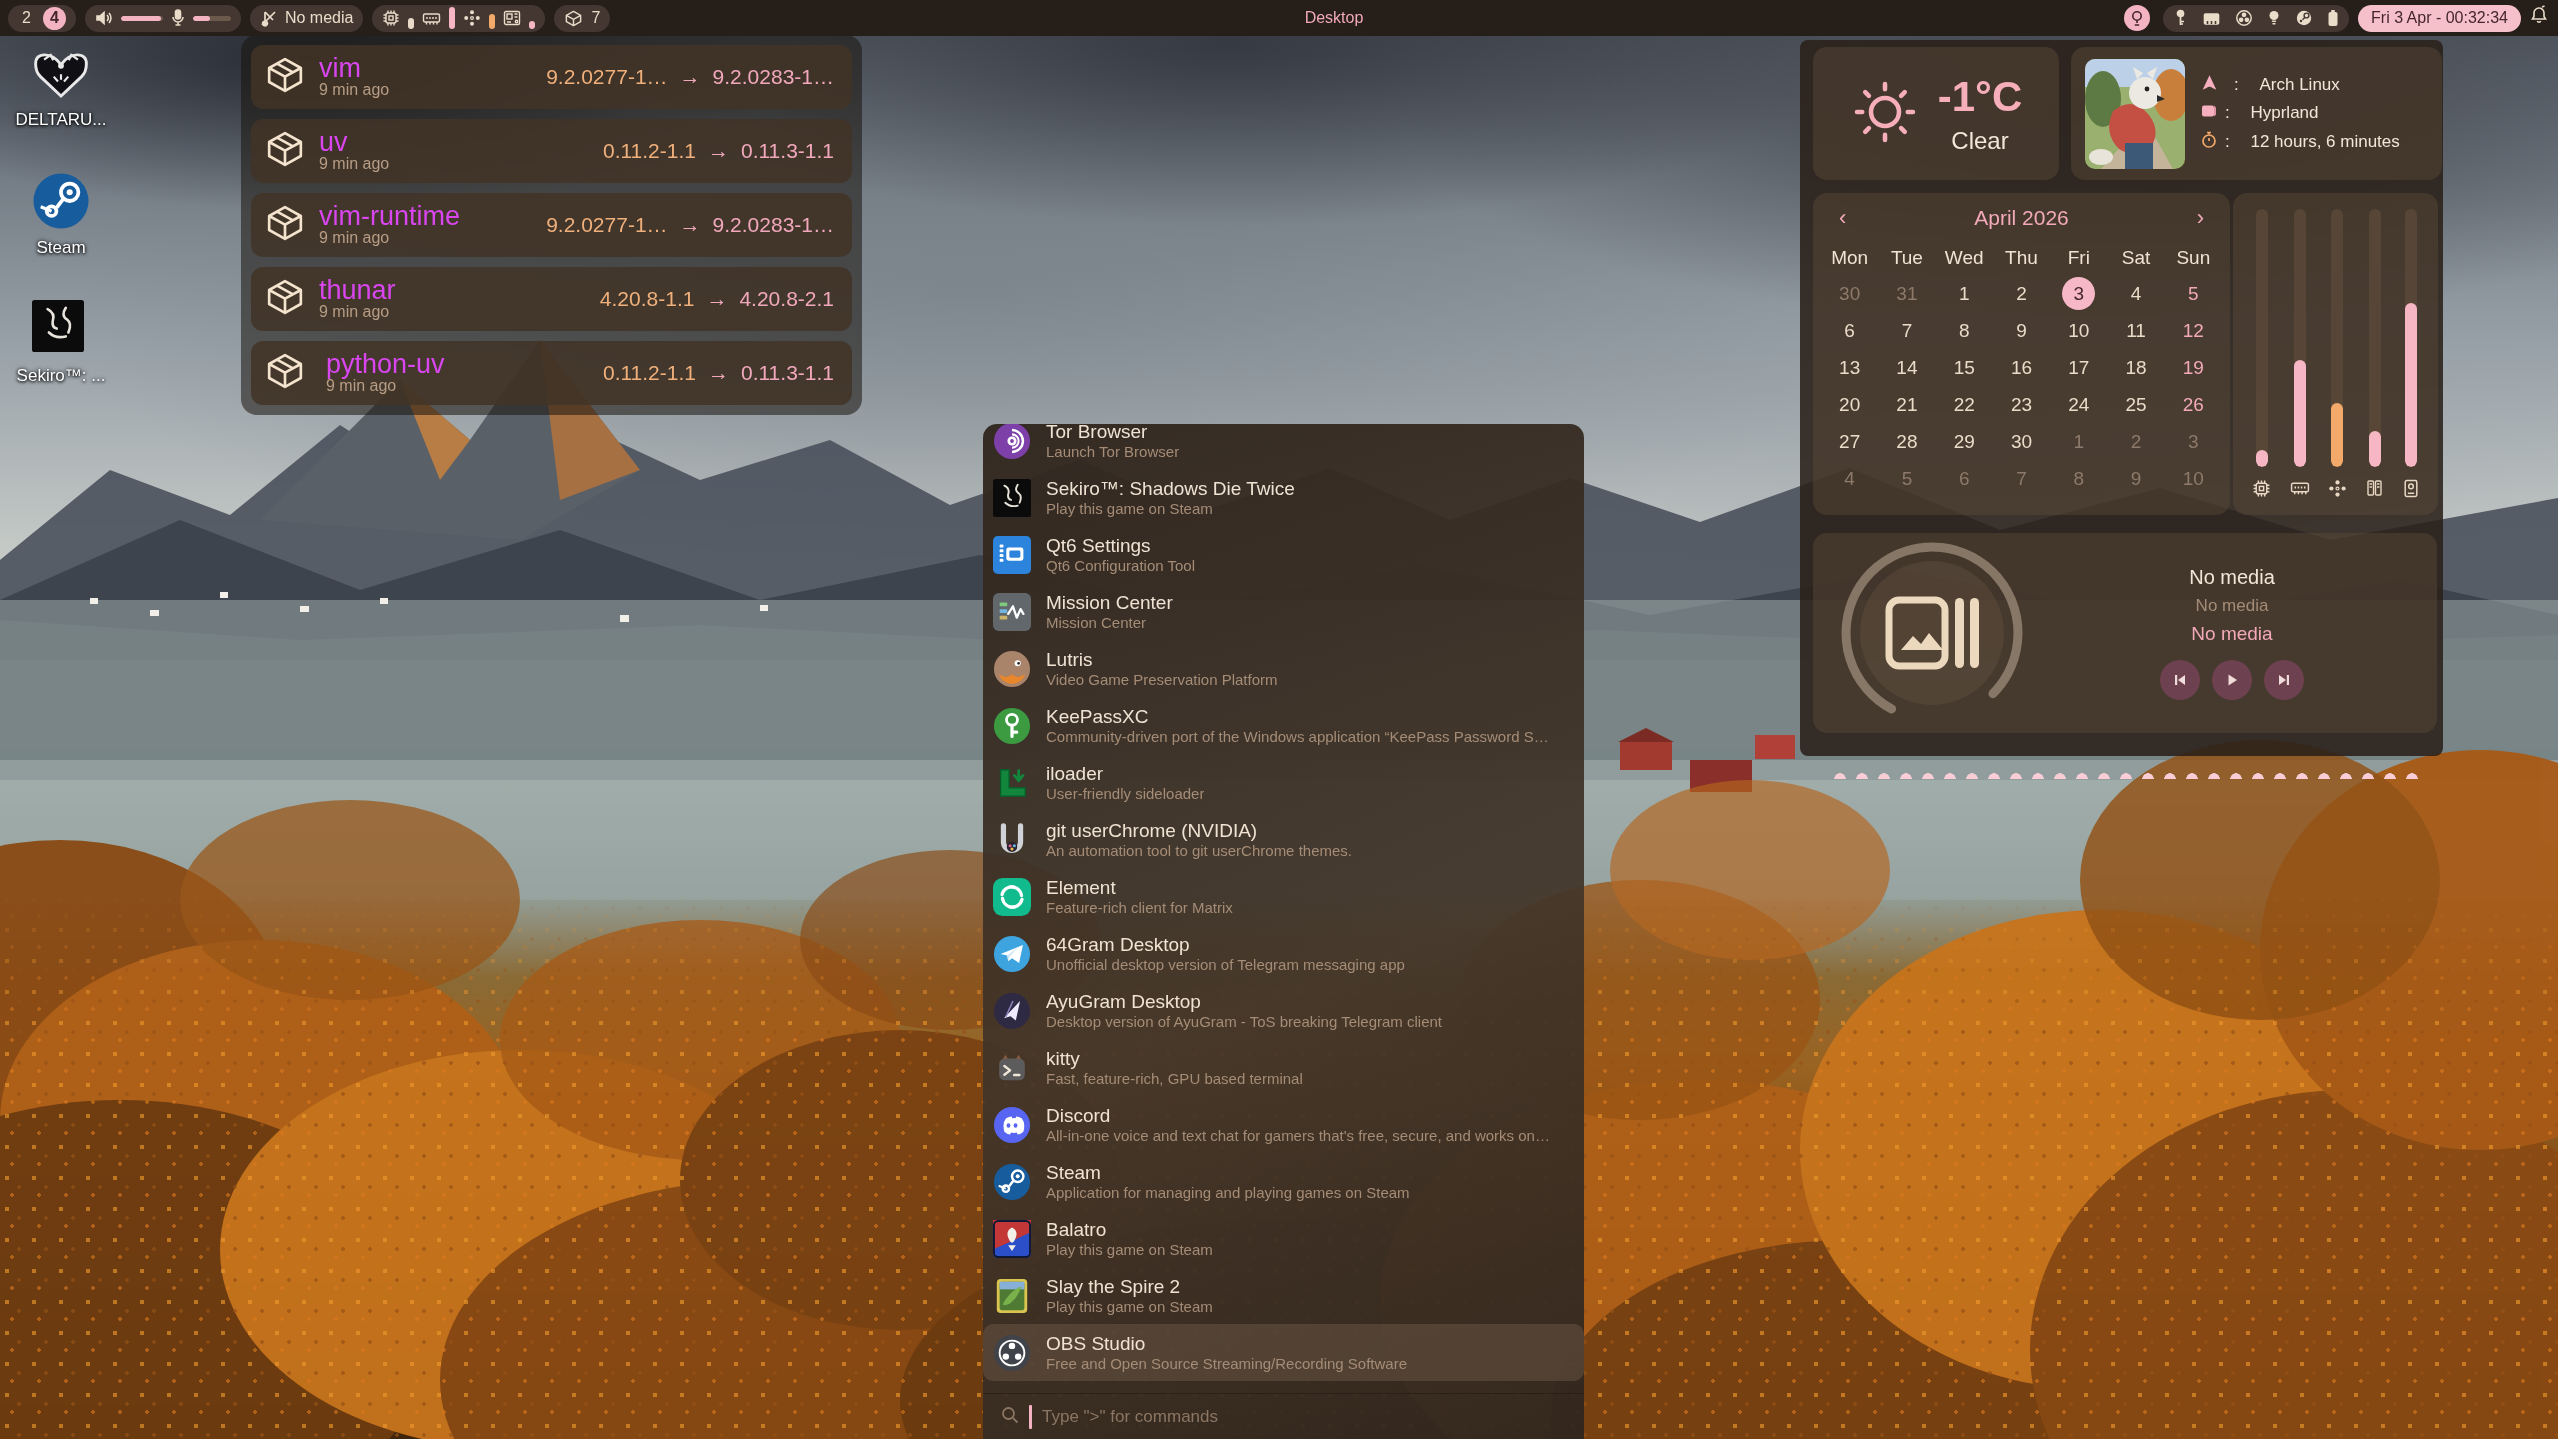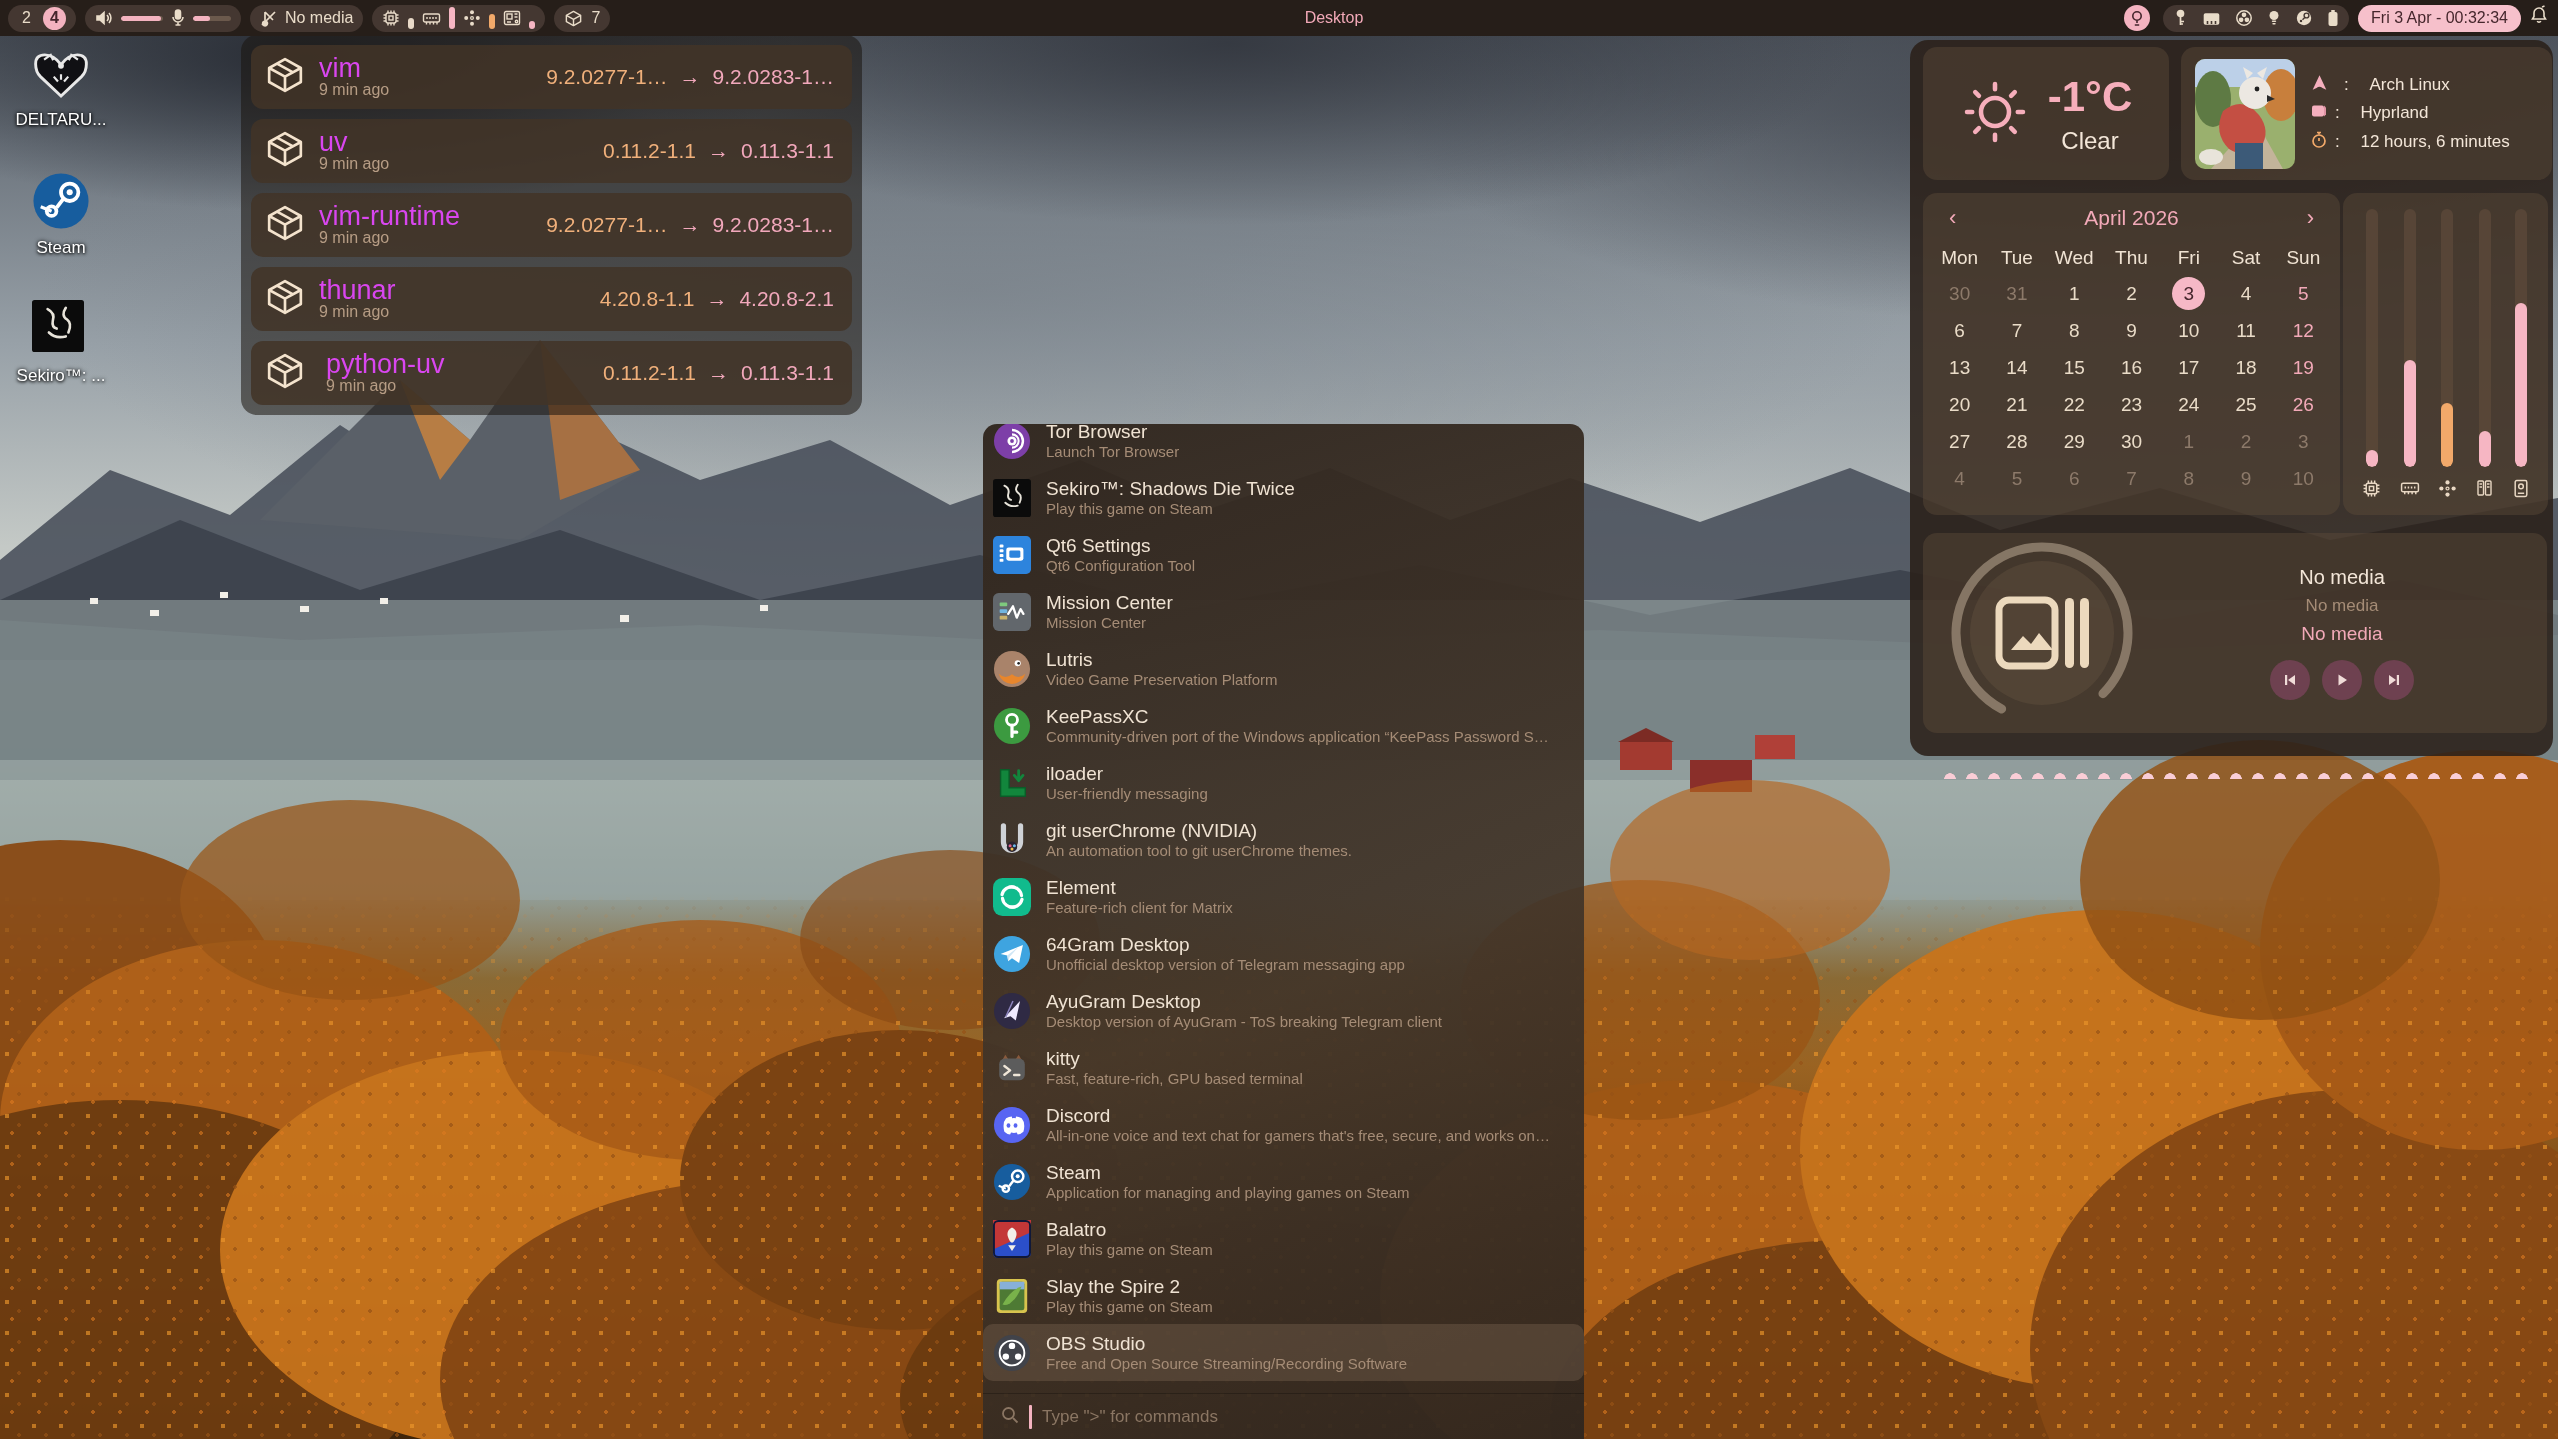--- a/index.html
+++ b/index.html
@@ -80,22 +80,22 @@
   .app-desc { font-size:15px; color:#a58c76; line-height:18px; white-space:nowrap;
               overflow:hidden; text-overflow:ellipsis; max-width:520px; }
   .search-row { height:46px; border-top:1px solid rgba(0,0,0,.25); display:flex; align-items:center;
                 padding:0 18px; gap:10px; }
   .caret { width:3px; height:24px; background:#f4b3c0; border-radius:1px; }
   .search-row input { flex:1; background:transparent; border:none; outline:none; color:#f0e3d3;
                       font-size:17px; font-family:"Liberation Sans", sans-serif; }
   .search-row input::placeholder { color:#8b7663; }
 
   
-  .sidebar { position:absolute; left:1910px; top:40px; width:643px; height:716px; z-index:20;
-             background:rgba(42,32,25,.88); border-radius:18px; }
+  .sidebar { position:absolute; left:1800px; top:40px; width:643px; height:716px; z-index:20;
+             background:rgba(42,32,25,.88); border-radius:8px; }
   .card { position:absolute; background:rgba(94,75,58,.45); border-radius:14px; }
   .card-weather { left:13px; top:7px; width:246px; height:133px; display:flex; align-items:center;
                   justify-content:center; gap:18px; }
   .temp { font-size:42px; color:#f6aebb; font-weight:bold; }
   .cond { font-size:24px; color:#f3e6d8; text-align:center; margin-top:6px; }
   .card-profile { left:271px; top:7px; width:371px; height:133px; display:flex; align-items:center;
                   padding:0 14px; gap:16px; }
   .avatar { width:100px; height:110px; border-radius:10px; flex:none; overflow:hidden; }
   .pline { display:flex; align-items:center; gap:8px; font-size:17px; color:#f3e6d8; margin:7px 0; }
   .card-cal { left:13px; top:153px; width:417px; height:322px; padding:12px 8px; }
@@ -553,21 +553,21 @@
 
         <div class="app-row">
           <span class="app-ic">
             <svg viewBox="0 0 40 40">
               <path d="M8 6 h9 v19 h17 v9 H8 Z" fill="#12863c" stroke="#0a5c28" stroke-width="1.5"></path>
               <path d="M27 7 v9 M22.5 12 l4.5 5.5 4.5 -5.5" stroke="#12863c" stroke-width="3" fill="none" stroke-linecap="round" stroke-linejoin="round"></path>
             </svg>
           </span>
           <span>
             <div class="app-name">iloader</div>
-            <div class="app-desc">User-friendly messaging</div>
+            <div class="app-desc">User-friendly sideloader</div>
           </span>
         </div>
 
         <div class="app-row">
           <span class="app-ic">
             <svg viewBox="0 0 40 40">
               <path d="M11 5 v17 a9 9 0 0 0 18 0 V5" fill="none" stroke="#cfd2d6" stroke-width="5.5" stroke-linecap="round"></path>
               <circle cx="20" cy="27" r="5.5" fill="#2b2430"></circle>
               <circle cx="18" cy="26" r="1.6" fill="#e0608a"></circle>
               <circle cx="22.5" cy="26" r="1.6" fill="#6ab8e8"></circle>

